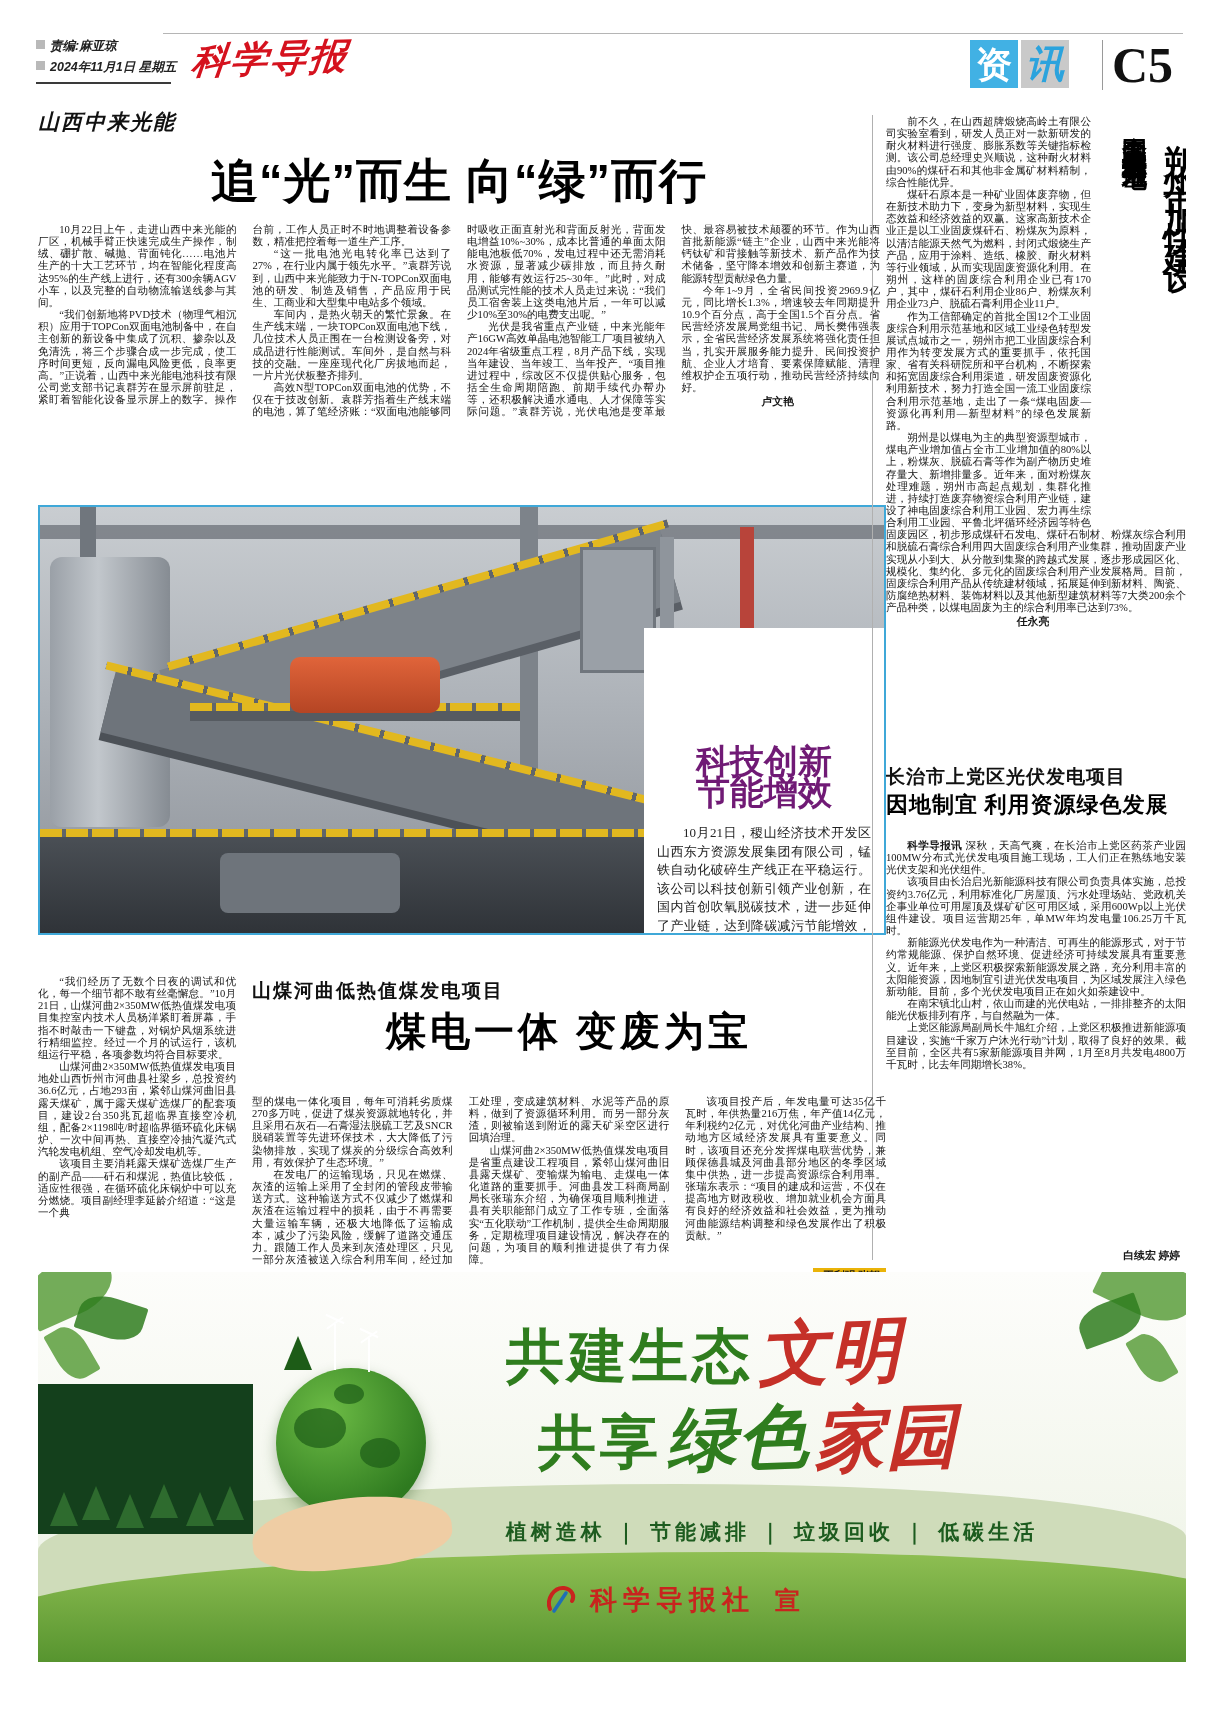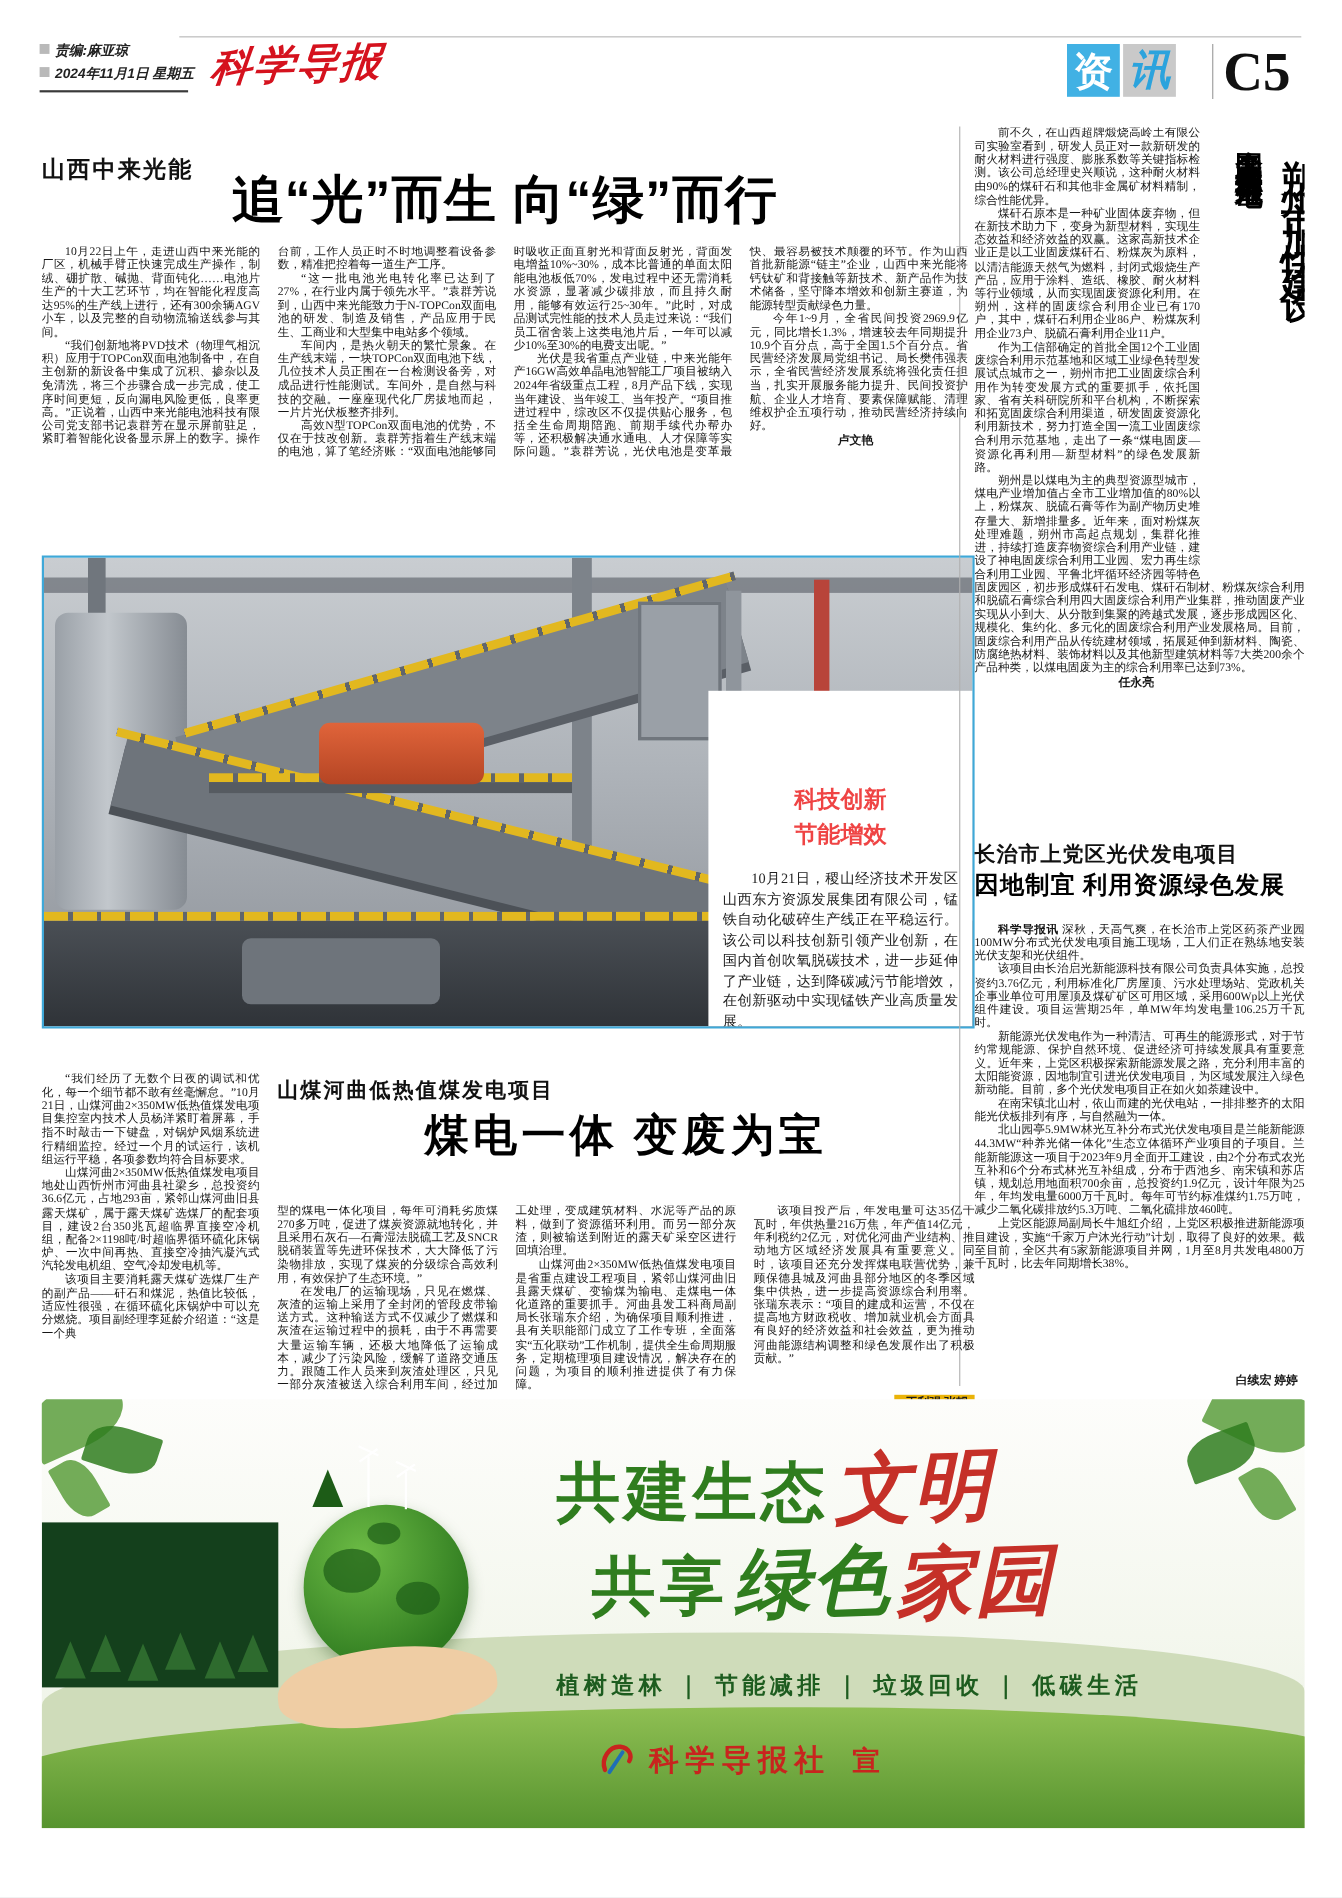--- a/index.html
+++ b/index.html
@@ -22,33 +22,33 @@
   .hdr-div{left:1102px;top:40px;width:1px;height:50px;background:#9a9a9a;}
   .pageno{left:1112px;top:36px;font-size:50px;font-weight:900;color:#111;}
 
   
   .flow p.bp{margin:0;text-indent:2em;text-align:justify;}
   .body-txt{font-size:10.6px;line-height:12.15px;color:#161616;}
   .byline{text-align:center;font-weight:bold;padding-right:6px;font-size:10.8px;line-height:14px;}
   .v-rule{left:872px;top:115px;width:1px;height:1145px;background:#b0b0b0;}
 
   
-  .lead-kicker{left:38px;top:140px;font-size:21px;font-weight:bold;color:#111;letter-spacing:2px;}
+  .lead-kicker{left:38px;top:108px;font-size:21px;font-weight:bold;color:#111;letter-spacing:2px;font-style:italic;}
   .lead-headline{left:38px;top:150px;width:842px;text-align:center;font-size:47px;font-weight:900;
                  color:#000;letter-spacing:1px;}
   .lead-cols{left:38px;top:224px;width:842px;height:278px;column-count:4;column-gap:16px;overflow:hidden;}
 
   
   .photo{left:38px;top:505px;width:848px;height:430px;border:2px solid #3fa8d8;box-sizing:border-box;
          background:linear-gradient(#c9cdd1 0%,#aeb3b9 45%,#8b9097 100%);overflow:hidden;}
   .ph{position:absolute;}
   .girder{background:#70767d;}
   .rail{background:repeating-linear-gradient(90deg,#e2b81f 0 22px,#60656b 22px 26px);}
   .cap-box{right:0;bottom:0;width:240px;height:305px;background:#fff;padding:0 13px;box-sizing:border-box;}
-  .cap-title{margin-top:84px;text-align:center;font-size:21px;font-weight:900;line-height:31px;color:#ef4444;}
+  .cap-title{margin-top:118px;text-align:center;font-size:34px;font-weight:900;line-height:31px;color:#701a75;}
   .cap-text{margin-top:16px;font-size:13px;line-height:18.5px;text-align:justify;text-indent:2em;color:#222;}
 
   
   .shz{left:886px;top:116px;width:300px;height:618px;overflow:hidden;}
   .vhead{float:right;width:86px;height:402px;position:relative;margin-left:9px;}
   .vh1{position:absolute;right:0;top:2px;writing-mode:vertical-rl;font-size:34px;font-weight:900;
        letter-spacing:19px;color:#000;font-family:"Liberation Serif",serif;}
   .vh2{position:absolute;right:46px;top:2px;writing-mode:vertical-rl;font-size:25px;font-weight:900;
        letter-spacing:2px;color:#000;font-family:"Liberation Serif",serif;}
 
@@ -174,21 +174,20 @@
     <div class="byline">任永亮</div>
   </div>
 
   <div class="abs cz-kicker sans">长治市上党区光伏发电项目</div>
   <div class="abs cz-headline">因地制宜  利用资源绿色发展</div>
   <div class="abs cz-body flow body-txt">
     <p class="bp"><b>科学导报讯</b><span> 深秋，天高气爽，在长治市上党区药茶产业园100MW分布式光伏发电项目施工现场，工人们正在熟练地安装光伏支架和光伏组件。</span></p>
     <p class="bp">该项目由长治启光新能源科技有限公司负责具体实施，总投资约3.76亿元，利用标准化厂房屋顶、污水处理场站、党政机关企事业单位可用屋顶及煤矿矿区可用区域，采用600Wp以上光伏组件建设。项目运营期25年，单MW年均发电量106.25万千瓦时。</p>
     <p class="bp">新能源光伏发电作为一种清洁、可再生的能源形式，对于节约常规能源、保护自然环境、促进经济可持续发展具有重要意义。近年来，上党区积极探索新能源发展之路，充分利用丰富的太阳能资源，因地制宜引进光伏发电项目，为区域发展注入绿色新动能。目前，多个光伏发电项目正在如火如荼建设中。</p>
     <p class="bp">在南宋镇北山村，依山而建的光伏电站，一排排整齐的太阳能光伏板排列有序，与自然融为一体。</p>
-    <p class="bp">北山园亭5.9MW林光互补分布式光伏发电项目是兰能新能源44.3MW“种养光储一体化”生态立体循环产业项目的子项目。兰能新能源这一项目于2023年9月全面开工建设，由2个分布式农光互补和6个分布式林光互补组成，分布于西池乡、南宋镇和苏店镇，规划总用地面积700余亩，总投资约1.9亿元，设计年限为25年，年均发电量6000万千瓦时。每年可节约标准煤约1.75万吨，减少二氧化碳排放约5.3万吨、二氧化硫排放460吨。</p>
     <p class="bp">上党区能源局副局长牛旭红介绍，上党区积极推进新能源项目建设，实施“千家万户沐光行动”计划，取得了良好的效果。截至目前，全区共有5家新能源项目并网，1月至8月共发电4800万千瓦时，比去年同期增长38%。</p>
     <div class="byline cz-byline">白续宏  婷婷</div>
   </div>
 
   <div class="abs md-col1 flow body-txt">
     <p class="bp">“我们经历了无数个日夜的调试和优化，每一个细节都不敢有丝毫懈怠。”10月21日，山煤河曲2×350MW低热值煤发电项目集控室内技术人员杨洋紧盯着屏幕，手指不时敲击一下键盘，对锅炉风烟系统进行精细监控。经过一个月的试运行，该机组运行平稳，各项参数均符合目标要求。</p>
     <p class="bp">山煤河曲2×350MW低热值煤发电项目地处山西忻州市河曲县社梁乡，总投资约36.6亿元，占地293亩，紧邻山煤河曲旧县露天煤矿，属于露天煤矿选煤厂的配套项目，建设2台350兆瓦超临界直接空冷机组，配备2×1198吨/时超临界循环硫化床锅炉、一次中间再热、直接空冷抽汽凝汽式汽轮发电机组、空气冷却发电机等。</p>
     <p class="bp">该项目主要消耗露天煤矿选煤厂生产的副产品——矸石和煤泥，热值比较低，适应性很强，在循环硫化床锅炉中可以充分燃烧。项目副经理李延龄介绍道：“这是一个典</p>
   </div>
   <div class="abs md-kicker sans">山煤河曲低热值煤发电项目</div>

